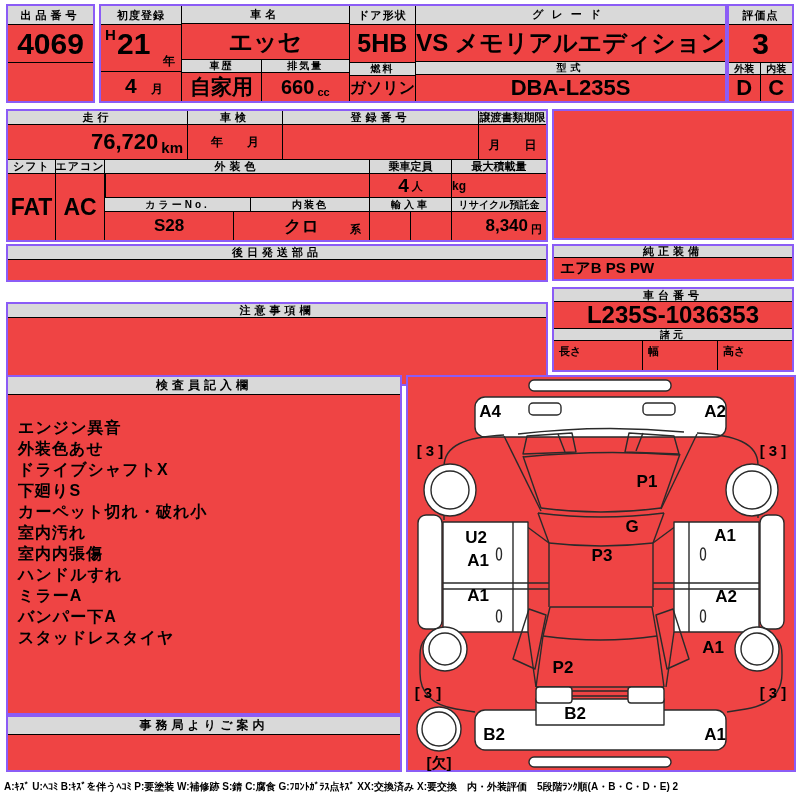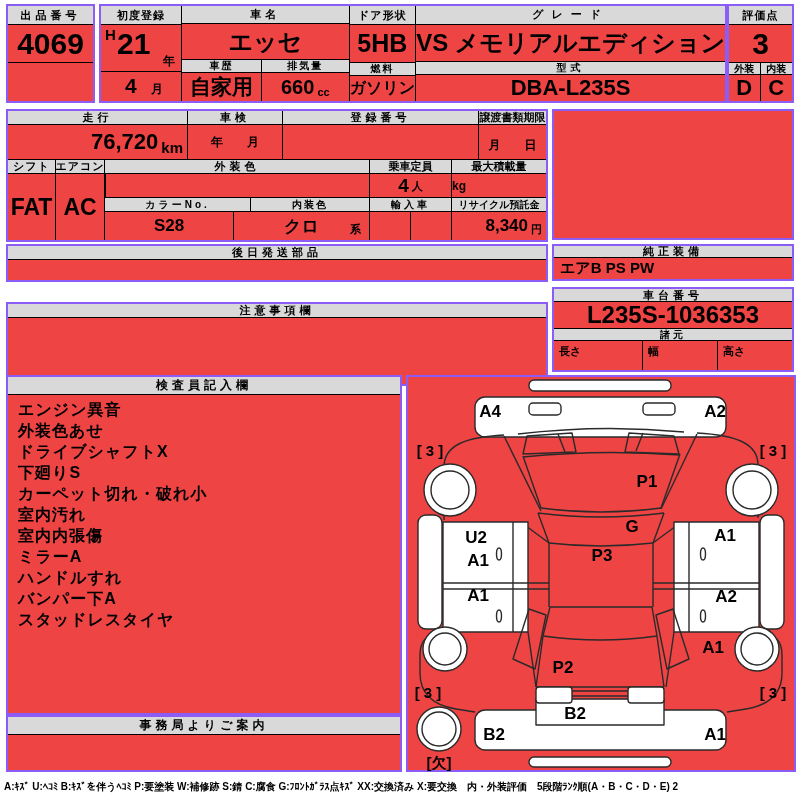--- a/index.html
+++ b/index.html
@@ -12,21 +12,21 @@
     border-bottom:1px solid #000; white-space:nowrap; overflow:hidden; }
   .hdr2 { background:#d9d9d9; text-align:center; font-weight:700; font-size:10px;
     letter-spacing:2px; display:flex; align-items:center; justify-content:center;
     border-bottom:1px solid #000; white-space:nowrap; overflow:hidden; }
   .row { display:flex; }
   .col { display:flex; flex-direction:column; }
   .brd-r { border-right:1px solid #000; }
   .brd-t { border-top:1px solid #000; }
   .val { font-weight:700; display:flex; align-items:center; justify-content:center; white-space:nowrap; }
   .unit { font-size:11px; font-weight:700; margin-left:3px; align-self:flex-end; padding-bottom:3px; }
-  .notes { padding:4px 10px; }
+  .notes { padding:22px 10px; }
   .note-line { font-weight:700; font-size:16px; line-height:21px; letter-spacing:1px; }
   .legend { position:absolute; left:4px; top:780px; width:794px; font-size:10px;
     font-weight:700; white-space:nowrap; letter-spacing:0px; }
   .dmark { position:absolute; transform:translate(-50%,-50%); font-weight:700;
     font-size:17px; line-height:1; white-space:nowrap; }
   .dtire { position:absolute; transform:translate(-50%,-50%); font-weight:700;
     font-size:15px; line-height:1; white-space:nowrap; }
 </style>
 </head>
 <body>
@@ -219,22 +219,22 @@
 <div class="box col" style="left:6px; top:375px; width:396px; height:340px;">
   <div class="hdr" style="height:18px; font-size:12px;">検査員記入欄</div>
   <div class="notes" id="notes-list">
       <div class="note-line">エンジン異音</div>
       <div class="note-line">外装色あせ</div>
       <div class="note-line">ドライブシャフトX</div>
       <div class="note-line">下廻りS</div>
       <div class="note-line">カーペット切れ・破れ小</div>
       <div class="note-line">室内汚れ</div>
       <div class="note-line">室内内張傷</div>
+      <div class="note-line">ハンドルすれ</div>
       <div class="note-line">ミラーA</div>
-      <div class="note-line">ハンドルすれ</div>
       <div class="note-line">バンパー下A</div>
       <div class="note-line">スタッドレスタイヤ</div>
     </div>
 </div>
 
 <div class="box col" style="left:6px; top:715px; width:396px; height:57px;">
   <div class="hdr" style="height:18px; font-size:12px;">事務局よりご案内</div>
   <div style="flex:1;"></div>
 </div>
 

